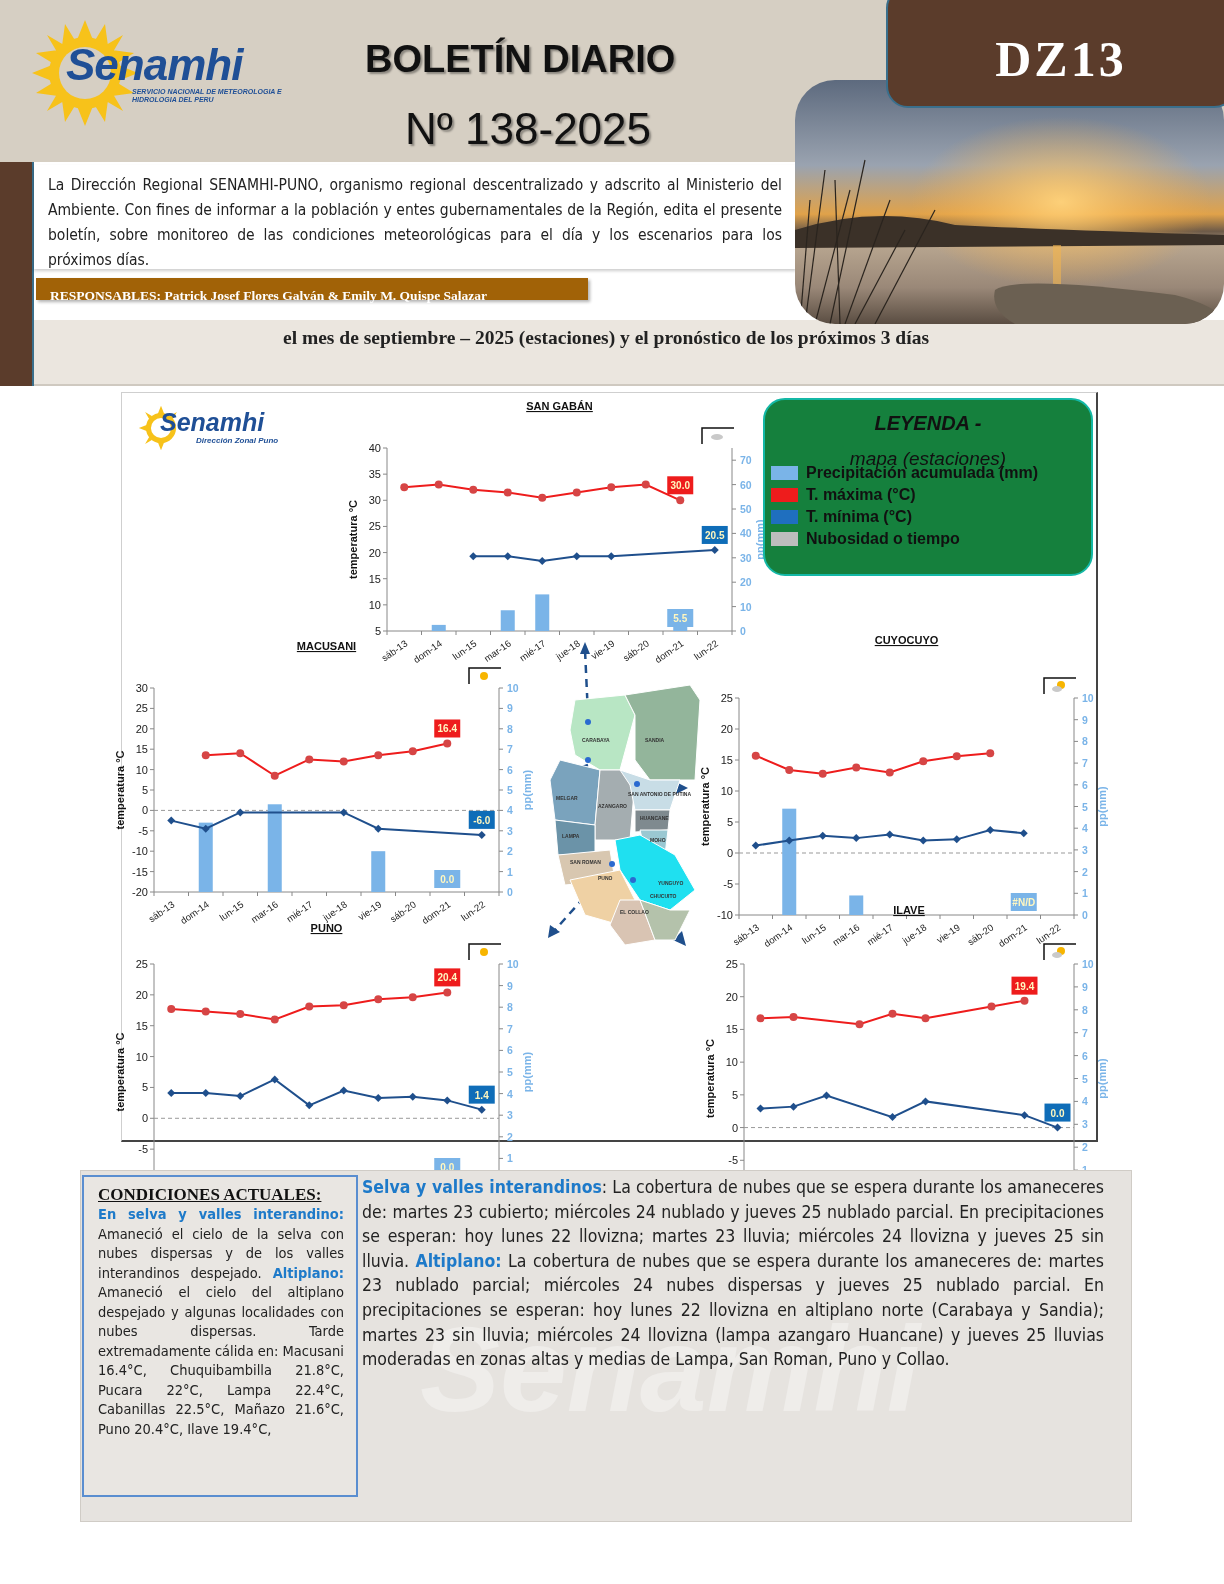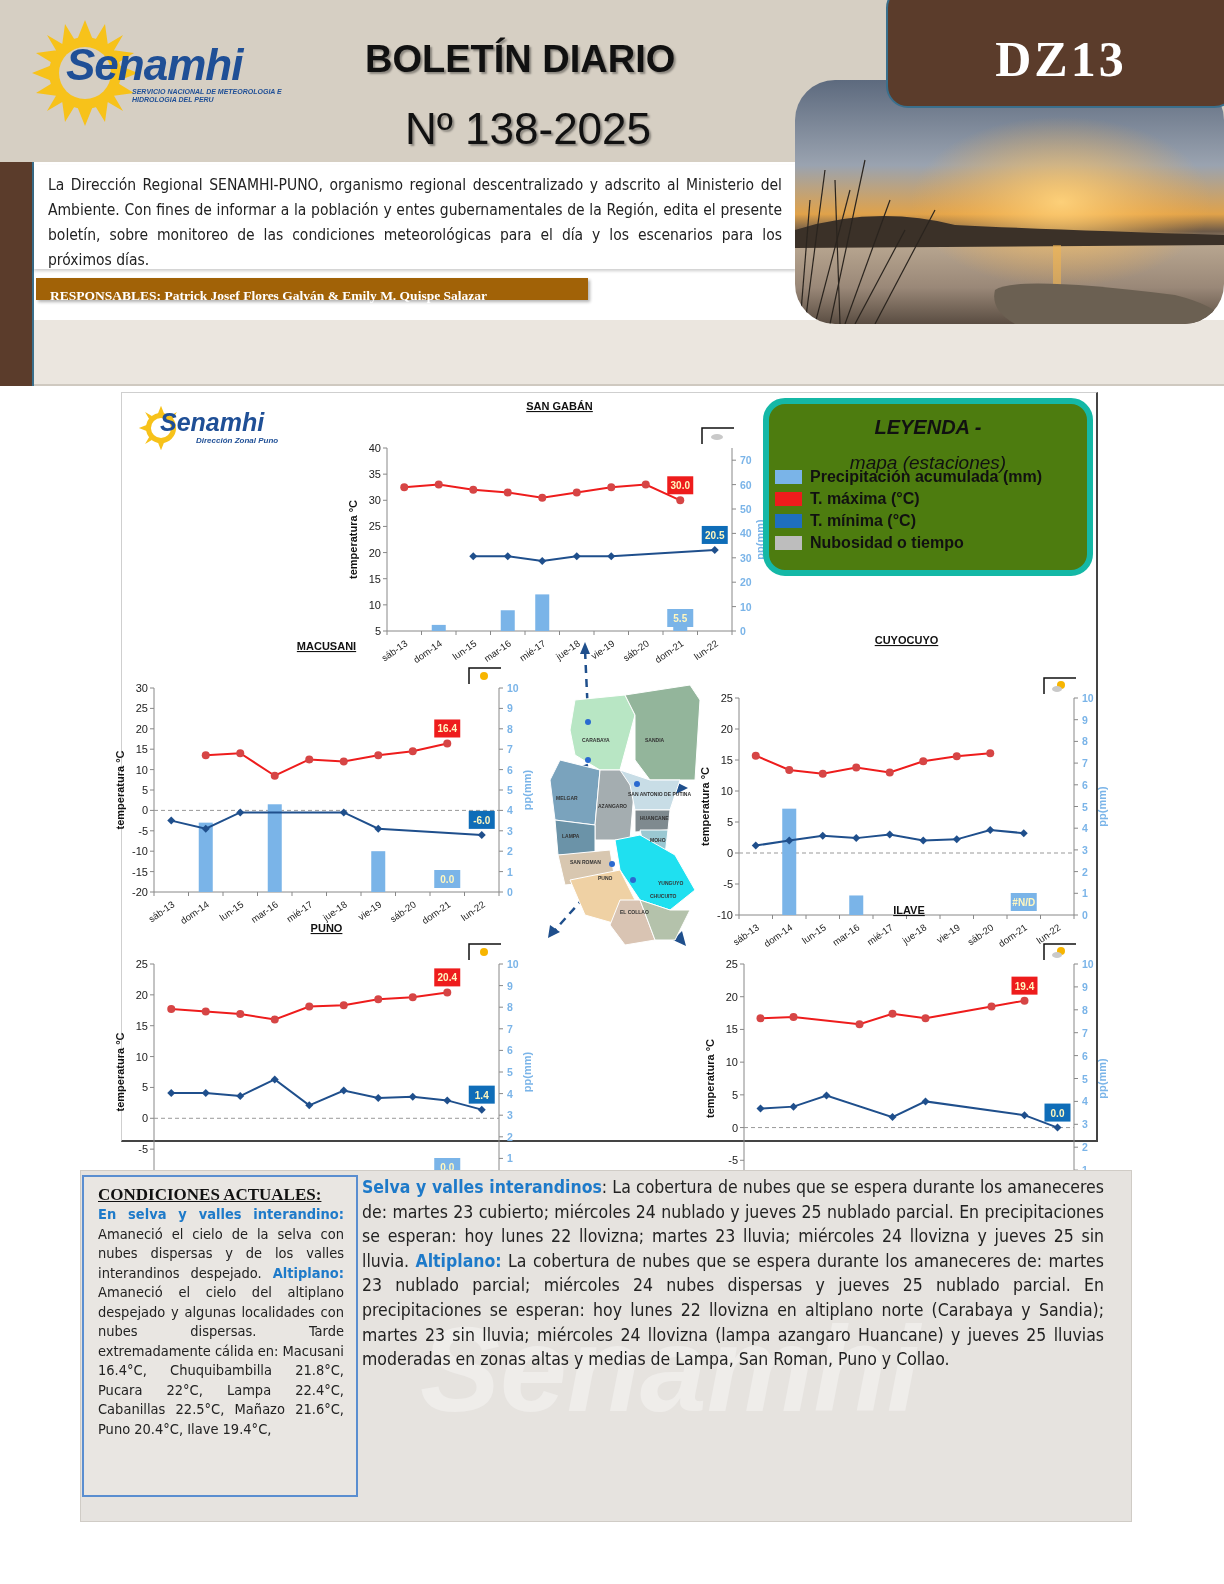--- a/index.html
+++ b/index.html
@@ -19,21 +19,21 @@
   .intro { position: absolute; left: 34px; top: 165px; width: 762px; height: 104px; background: #fff; padding: 8px 14px 0 14px; font: 15.5px "DejaVu Sans Condensed", "Liberation Sans", sans-serif; color: #222; line-height: 25px; text-align: justify; overflow: hidden; box-shadow: 0 2px 3px rgba(0,0,0,0.2); }
   .resp { position: absolute; left: 36px; top: 278px; width: 552px; height: 22px; background: #a16207; color: #fff; font: bold 13.5px "Liberation Serif", serif; padding: 10px 0 0 14px; box-shadow: 2px 2px 3px rgba(0,0,0,0.3); }
   .monitor-band { position: absolute; left: 34px; top: 320px; width: 1190px; height: 66px; background: #ebe6df; border-bottom: 2px solid #cfc9c0; }
   .monitor-title { position: absolute; left: 36px; top: 326px; width: 1140px; text-align: center; font: bold 19.5px "Liberation Serif", serif; color: #222; line-height: 24px; }
   .panel { position: absolute; left: 121px; top: 392px; width: 977px; height: 750px; background: #fff; border: 1px solid #cfcfcf; border-right: 2px solid #444; border-bottom: 2px solid #444; }
   .panel-logo { position: absolute; left: 138px; top: 398px; width: 150px; height: 62px; }
   .panel-logo .brand { position: absolute; left: 22px; top: 10px; font: italic bold 25px "Liberation Sans", sans-serif; color: #1f4f96; }
   .panel-logo .sub { position: absolute; left: 58px; top: 38px; font: italic bold 8px "Liberation Sans", sans-serif; color: #1f4f96; }
   .chart { position: absolute; }
   .chart svg { overflow: visible; }
-  .legend { position: absolute; left: 763px; top: 398px; width: 330px; height: 178px; background: #4d7c0f; border: 6px solid #14b8a6; border-radius: 22px; }
+  .legend { position: absolute; left: 763px; top: 398px; width: 330px; height: 178px; background: #15803d; border: 2px solid #14b8a6; border-radius: 22px; }
   .legend .lt1 { position: absolute; left: 0; width: 100%; top: 12px; text-align: center; font: italic bold 20px "Liberation Sans", sans-serif; color: #111; }
   .legend .lt2 { position: absolute; left: 0; width: 100%; top: 48px; text-align: center; font: italic 19px "Liberation Sans", sans-serif; color: #111; }
   .legend .item { position: absolute; left: 6px; height: 20px; font: bold 16px "Liberation Sans", sans-serif; color: #111; display: flex; align-items: center; }
   .legend .sw { display: inline-block; width: 27px; height: 14px; margin-right: 8px; }
   .map { position: absolute; left: 540px; top: 640px; width: 170px; height: 310px; }
   .bottom-box { position: absolute; left: 80px; top: 1170px; width: 1052px; height: 352px; background: #e6e3df; border: 1px solid #d0ccc6; }
   .cond { position: absolute; left: 82px; top: 1175px; width: 276px; height: 322px; border: 2px solid #5a8ed0; padding: 8px 12px 0 14px; font: 14.5px "DejaVu Sans Condensed", "Liberation Sans", sans-serif; color: #222; line-height: 19.5px; text-align: justify; background: rgba(235,232,228,0.6); }
   .cond h3 { font: bold 17px "Liberation Serif", serif; text-decoration: underline; color: #111; margin-bottom: 0; line-height: 20px; text-align: left; }
   .blue { color: #1e7ac9; font-weight: bold; }
   .prono { position: absolute; left: 362px; top: 1175px; width: 742px; font: 17.5px "DejaVu Sans Condensed", "Liberation Sans", sans-serif; color: #222; line-height: 24.6px; text-align: justify; }
@@ -100,20 +100,21 @@
 </div>
 
 <div class="side-bar"></div>
 
 <div class="intro">La Dirección Regional SENAMHI-PUNO, organismo regional descentralizado y adscrito al Ministerio del Ambiente. Con fines de informar a la población y entes gubernamentales de la Región, edita el presente boletín, sobre monitoreo de las condiciones meteorológicas para el día y los escenarios para los próximos días.</div>
 
 <div class="resp">RESPONSABLES: Patrick Josef Flores Galván &amp; Emily M. Quispe Salazar</div>
 
 <div class="monitor-band"></div>
 <div class="monitor-title">
+  <div>el mes de septiembre – 2025 (estaciones) y el pronóstico de los próximos 3 días</div>
 </div>
 
 <div class="panel"></div>
 
 <div class="panel-logo">
   <svg width="46" height="60" viewBox="0 0 110 110" style="position:absolute;left:0;top:0">
     <g fill="#f7c21a">
       <circle cx="55" cy="55" r="36"></circle>
       <path d="M55 2 L63 22 L47 22Z M55 108 L63 88 L47 88Z M2 55 L22 47 L22 63Z M17 17 L34 27 L27 34Z M93 17 L83 34 L76 27Z M17 93 L27 76 L34 83Z"></path>
     </g>

